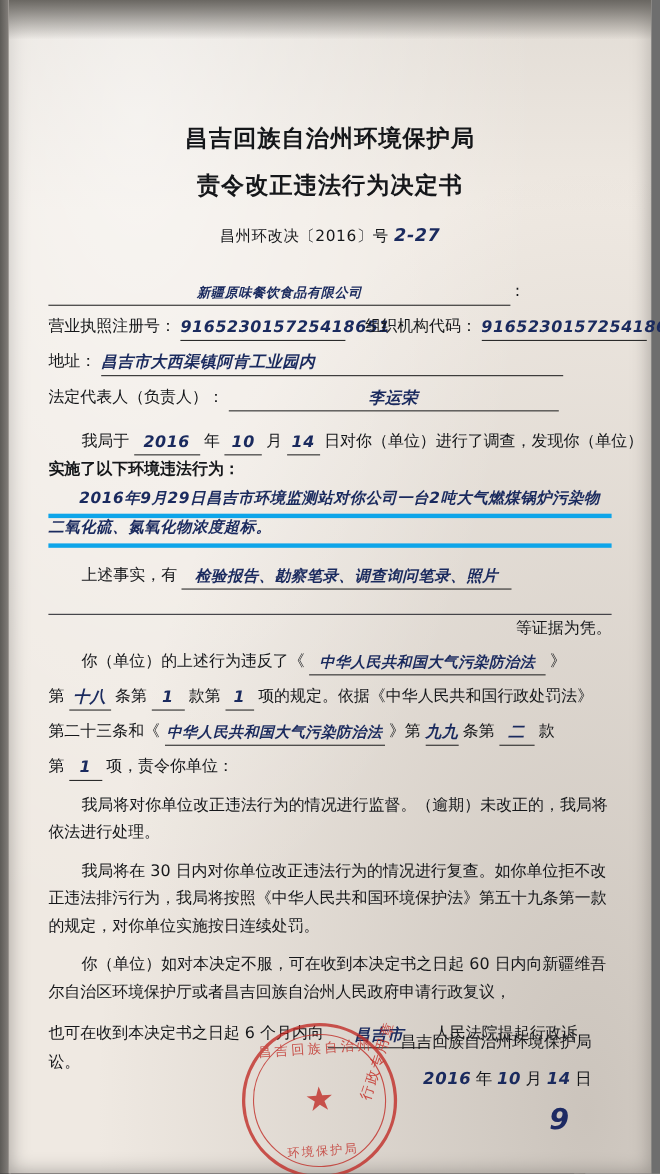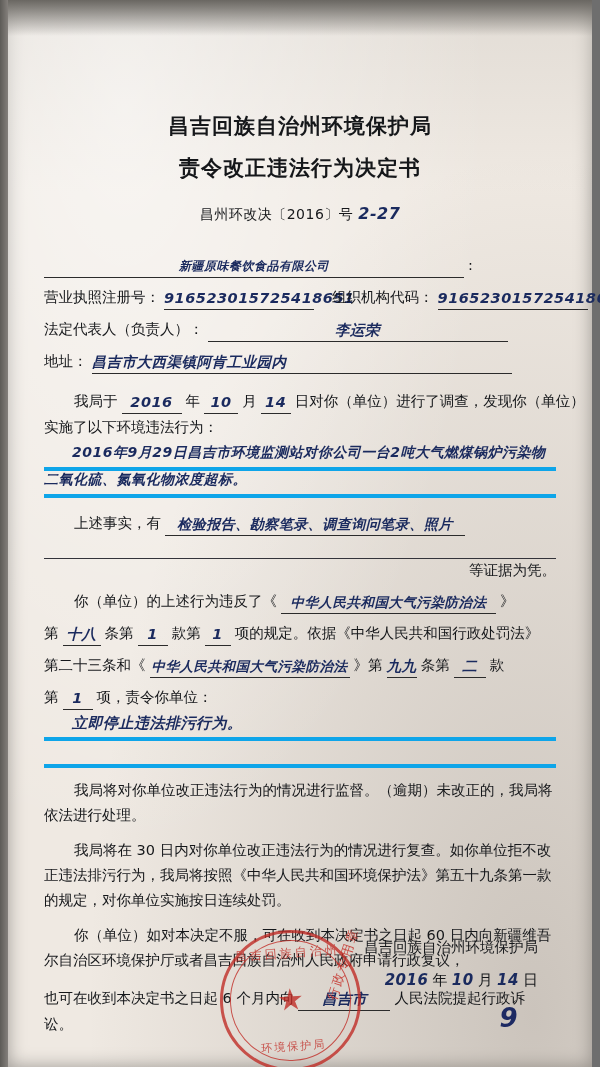--- a/index.html
+++ b/index.html
@@ -233,40 +233,40 @@
       </div>
 
       <div class="row">
         <span class="printed lbl">营业执照注册号：</span>
         <span class="hand ul" style="width:150px;">916523015725418651</span>
         <span class="printed lbl" style="margin-left:14px;">组织机构代码：</span>
         <span class="hand ul" style="width:150px;">916523015725418651</span>
       </div>
 
       <div class="row">
+        <span class="printed lbl">地址：</span>
+        <span class="hand ul" style="width:420px; text-align:left;">昌吉市大西渠镇阿肯工业园内</span>
+      </div>
+
+      <div class="row">
         <span class="printed lbl">法定代表人（负责人）：</span>
         <span class="hand ul" style="width:300px;">李运荣</span>
-      </div>
-
-      <div class="row">
-        <span class="printed lbl">地址：</span>
-        <span class="hand ul" style="width:420px; text-align:left;">昌吉市大西渠镇阿肯工业园内</span>
       </div>
 
       <div class="row" style="margin-top:14px;">
         <span class="printed lbl" style="padding-left:30px;">我局于</span>
         <span class="hand ul" style="width:60px;">2016</span>
         <span class="printed lbl">年</span>
         <span class="hand ul" style="width:34px;">10</span>
         <span class="printed lbl">月</span>
         <span class="hand ul" style="width:30px;">14</span>
         <span class="printed lbl">日对你（单位）进行了调查，发现你（单位）</span>
       </div>
 
-      <div class="printed" style="font-size:14.5px; line-height:26px;">实施了以下环境违法行为：</div>
+      <div class="printed" style="font-size:14.5px; line-height:26px;font-weight:bold;">实施了以下环境违法行为：</div>
 
       <div style="margin-top:4px;">
         <div class="hand fullline" style="font-size:14px; padding-left:28px;">2016年9月29日昌吉市环境监测站对你公司一台2吨大气燃煤锅炉污染物</div>
         <div class="hand fullline" style="font-size:14px;">二氧化硫、氮氧化物浓度超标。</div>
       </div>
 
       <div class="row" style="margin-top:12px;">
         <span class="printed lbl" style="padding-left:30px;">上述事实，有</span>
         <span class="hand ul" style="width:300px; font-size:14px;">检验报告、勘察笔录、调查询问笔录、照片</span>
       </div>
@@ -298,24 +298,20 @@
         <span class="hand ul" style="width:32px;">二</span>
         <span class="printed lbl">款</span>
       </div>
 
       <div class="row">
         <span class="printed lbl">第</span>
         <span class="hand ul" style="width:30px;">1</span>
         <span class="printed lbl">项，责令你单位：</span>
       </div>
 
-      <div style="margin-top:4px;">
-        <div class="hand fullline" style="font-size:15px; padding-left:28px;">立即停止违法排污行为。</div>
-        <div class="fullline"></div>
-      </div>
 
       <div class="printed para">我局将对你单位改正违法行为的情况进行监督。（逾期）未改正的，我局将依法进行处理。</div>
       <div class="printed para">我局将在 30 日内对你单位改正违法行为的情况进行复查。如你单位拒不改正违法排污行为，我局将按照《中华人民共和国环境保护法》第五十九条第一款的规定，对你单位实施按日连续处罚。</div>
       <div class="printed para">你（单位）如对本决定不服，可在收到本决定书之日起 60 日内向新疆维吾尔自治区环境保护厅或者昌吉回族自治州人民政府申请行政复议，</div>
 
       <div class="row" style="margin-top:12px;">
         <span class="printed lbl">也可在收到本决定书之日起 6 个月内向</span>
         <span class="hand ul" style="width:92px;">昌吉市</span>
         <span class="printed lbl">人民法院提起行政诉</span>
       </div>

